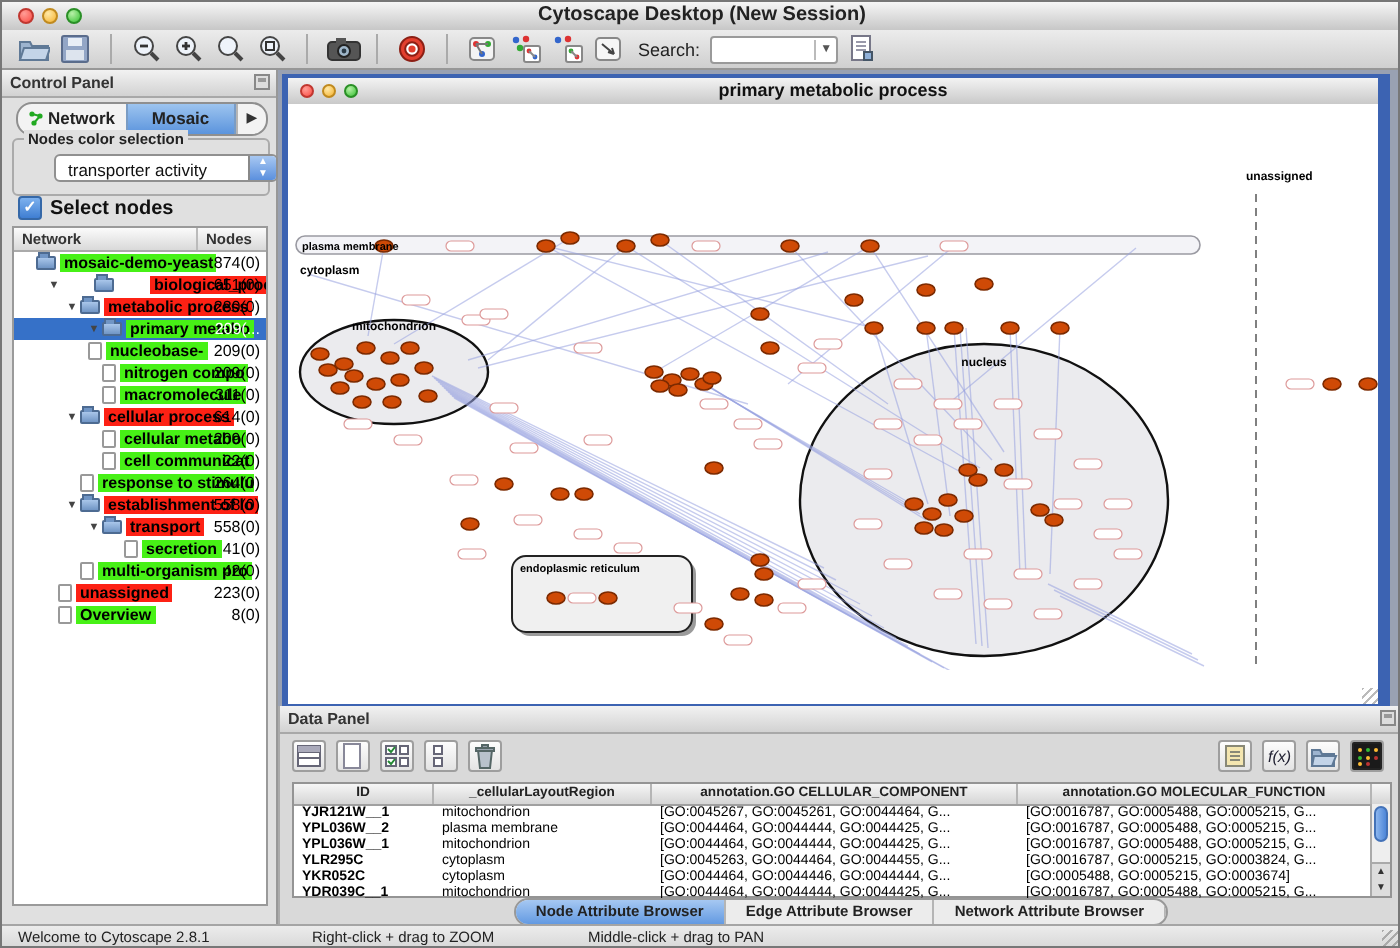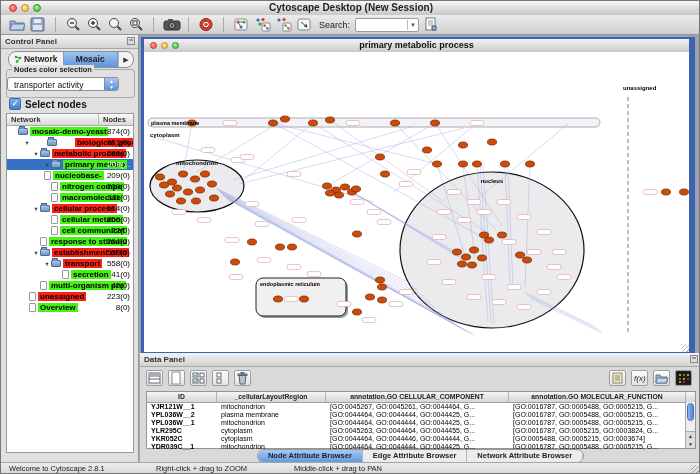--- a/index.html
+++ b/index.html
@@ -24,21 +24,21 @@
   .phead{height:13px;background:linear-gradient(#f2f2f2,#d2d2d2);border-bottom:1px solid #a8a8a8;font-size:8px;font-weight:bold;color:#333;line-height:13px;padding-left:4px;position:relative;}
   .floatic{position:absolute;right:3px;top:2px;width:8px;height:8px;border:1px solid #888;background:#ddd;box-sizing:border-box;}
   .floatic:before{content:"";position:absolute;left:1px;top:1px;width:4px;height:2px;background:#999;}
   .cptabs{left:7px;top:16px;width:124px;height:15px;border:1px solid #8f8f8f;border-radius:8px;background:#f3f3f3;display:flex;overflow:hidden;}
   .cptab{flex:1;font-size:8.5px;font-weight:bold;color:#222;text-align:center;line-height:15px;white-space:nowrap;}
   .cptab .nico{display:inline-block;width:8px;height:8px;vertical-align:-1px;margin-right:2px;}
   .cptab.active{background:linear-gradient(#9dc4ef,#5b94dd);border-left:1px solid #7a9cc4;border-right:1px solid #7a9cc4;}
   .cparrow{width:14px;font-size:7px;color:#333;text-align:center;line-height:15px;border-left:1px solid #b5b5b5;}
   .group{left:5px;top:34px;width:127px;height:27px;border:1px solid #ababab;border-radius:3px;}
   .grouptitle{position:absolute;left:5px;top:-5px;background:#e0e0e0;padding:0 2px;font-size:7.5px;font-weight:bold;color:#222;}
-  .combo{position:absolute;left:0;top:7px;width:112px;height:14px;background:#fff;border:1px solid #909090;border-radius:3px;font-size:8.5px;color:#111;line-height:14px;padding-left:6px;box-sizing:border-box;}
+  .combo{position:absolute;left:20px;top:7px;width:112px;height:14px;background:#fff;border:1px solid #909090;border-radius:3px;font-size:8.5px;color:#111;line-height:14px;padding-left:6px;box-sizing:border-box;}
   .combobtn{position:absolute;right:0;top:0;width:13px;height:12px;background:linear-gradient(#a8c8f2,#5b90de);border-left:1px solid #888;border-radius:0 2px 2px 0;color:#fff;font-size:5px;line-height:6px;text-align:center;}
   .checkrow{left:8px;top:63px;display:flex;align-items:center;gap:4px;}
   .checkbox{width:10px;height:10px;background:linear-gradient(#7db1ee,#3f7ed2);border:1px solid #3568a8;border-radius:2px;color:#fff;font-size:8px;line-height:10px;text-align:center;font-weight:bold;}
   .checklbl{font-size:10px;font-weight:bold;color:#111;}
   .tree{left:5px;top:78px;width:128px;height:340px;background:#fff;border:1px solid #9a9a9a;box-sizing:border-box;overflow:hidden;}
   .treehead{height:11px;display:flex;background:linear-gradient(#fbfbfb,#d9d9d9);border-bottom:1px solid #aaa;font-size:7.5px;font-weight:bold;color:#333;}
   .treehead .c1{width:87px;border-right:1px solid #bbb;padding-left:4px;line-height:11px;}
   .treehead .c2{flex:1;padding-left:4px;line-height:11px;}
   .tree-row{position:relative;height:11px;display:flex;align-items:center;white-space:nowrap;}
   .tree-row.sel{background:#3671c8;}

